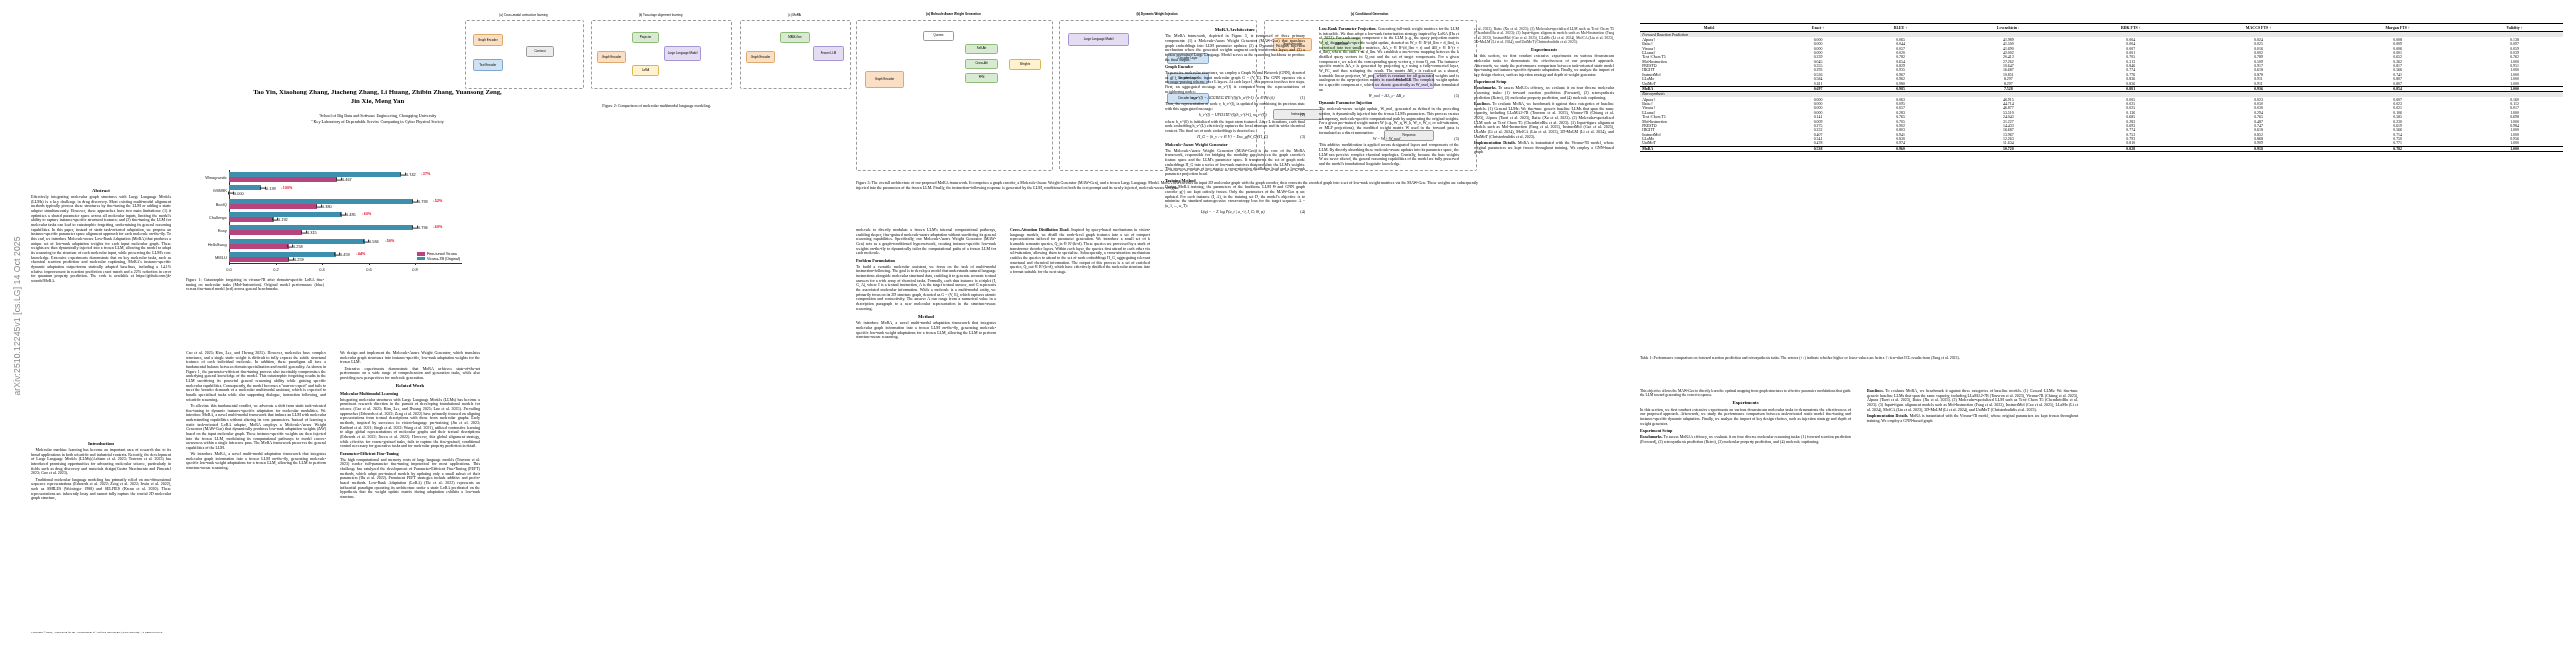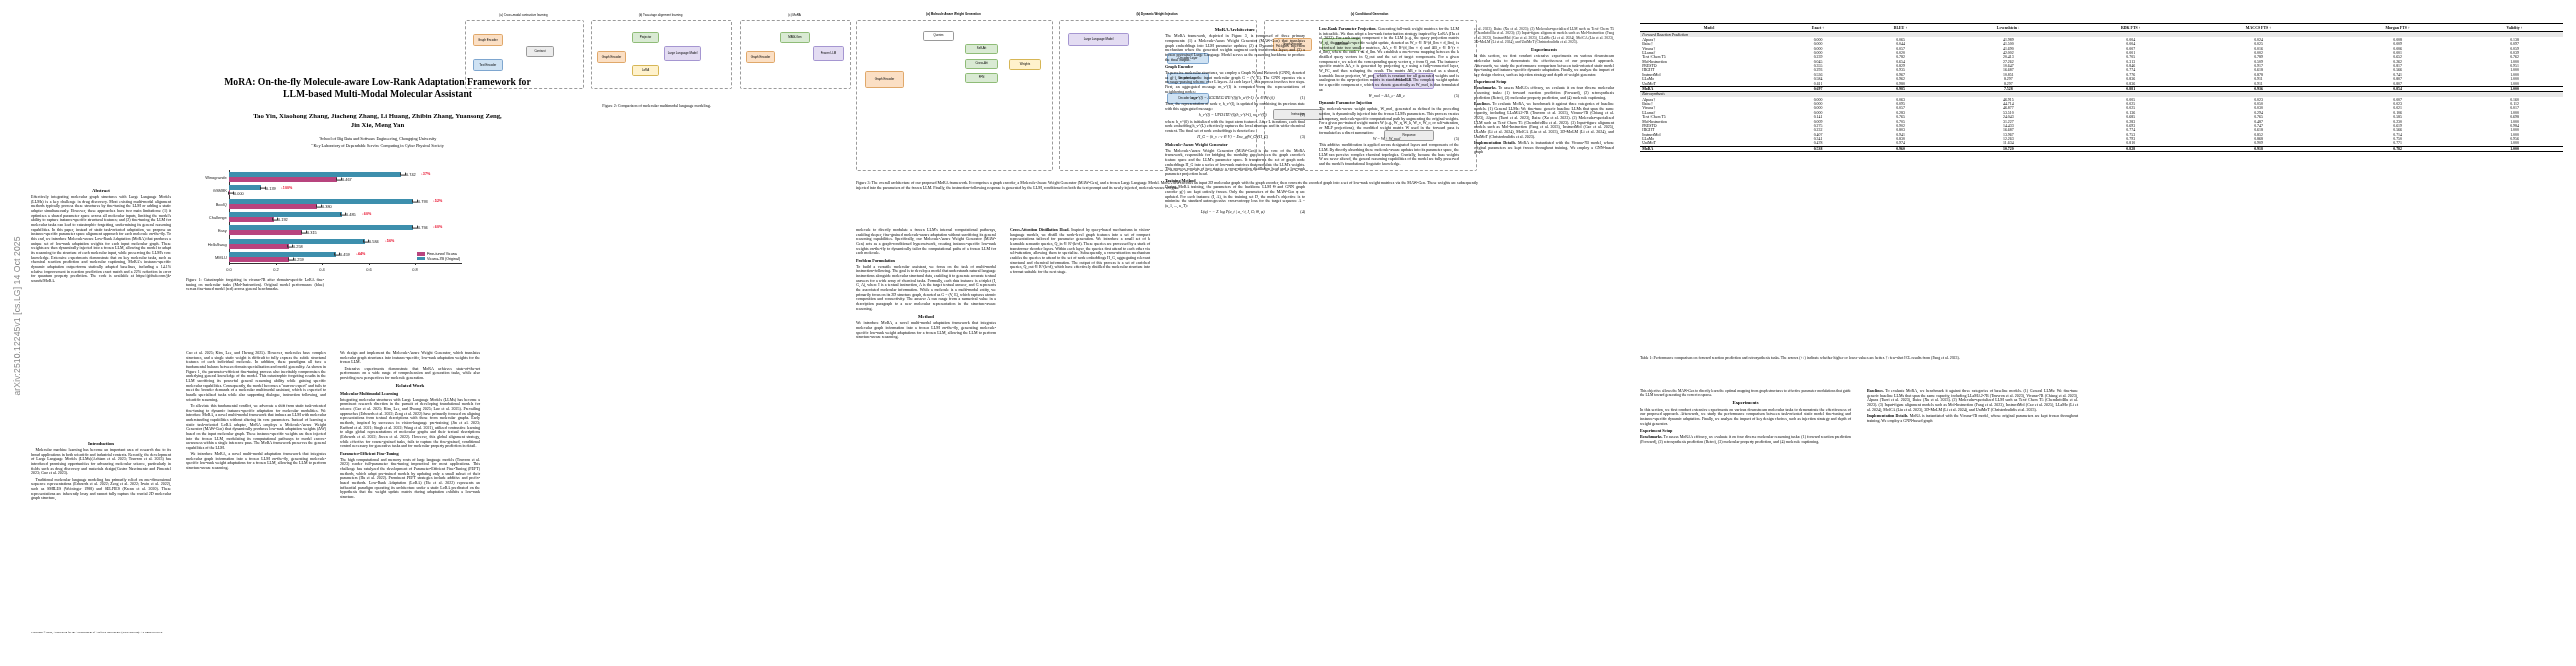--- a/index.html
+++ b/index.html
@@ -90,24 +90,20 @@
   .eqno{float:right;font-style:normal;}
 </style>
 </head>
 <body>
 
 <div class="page">
 
   <div class="arxiv-stamp">arXiv:2510.12245v1  [cs.LG]  14 Oct 2025</div>
 
   <div class="titleblock">
-    <div class="ptitle">
-      <div>MoRA: On-the-fly Molecule-aware Low-Rank Adaptation Framework for</div>
-      <div>LLM-based Multi-Modal Molecular Assistant</div>
-    </div>
     <div class="pauthors">
       <div><span>Tao Yin, Xiaohong Zhang, Jiacheng Zhang, Li Huang, Zhibin Zhang, Yuansong Zeng,</span></div>
       <div><span>Jin Xie, Meng Yan</span></div>
     </div>
     <div class="paffil">
       <div><sup>1</sup><span>School of Big Data and Software Engineering, Chongqing University</span></div>
       <div><sup>2</sup> <span>Key Laboratory of Dependable Service Computing in Cyber Physical Society</span></div>
     </div>
   </div>
 

